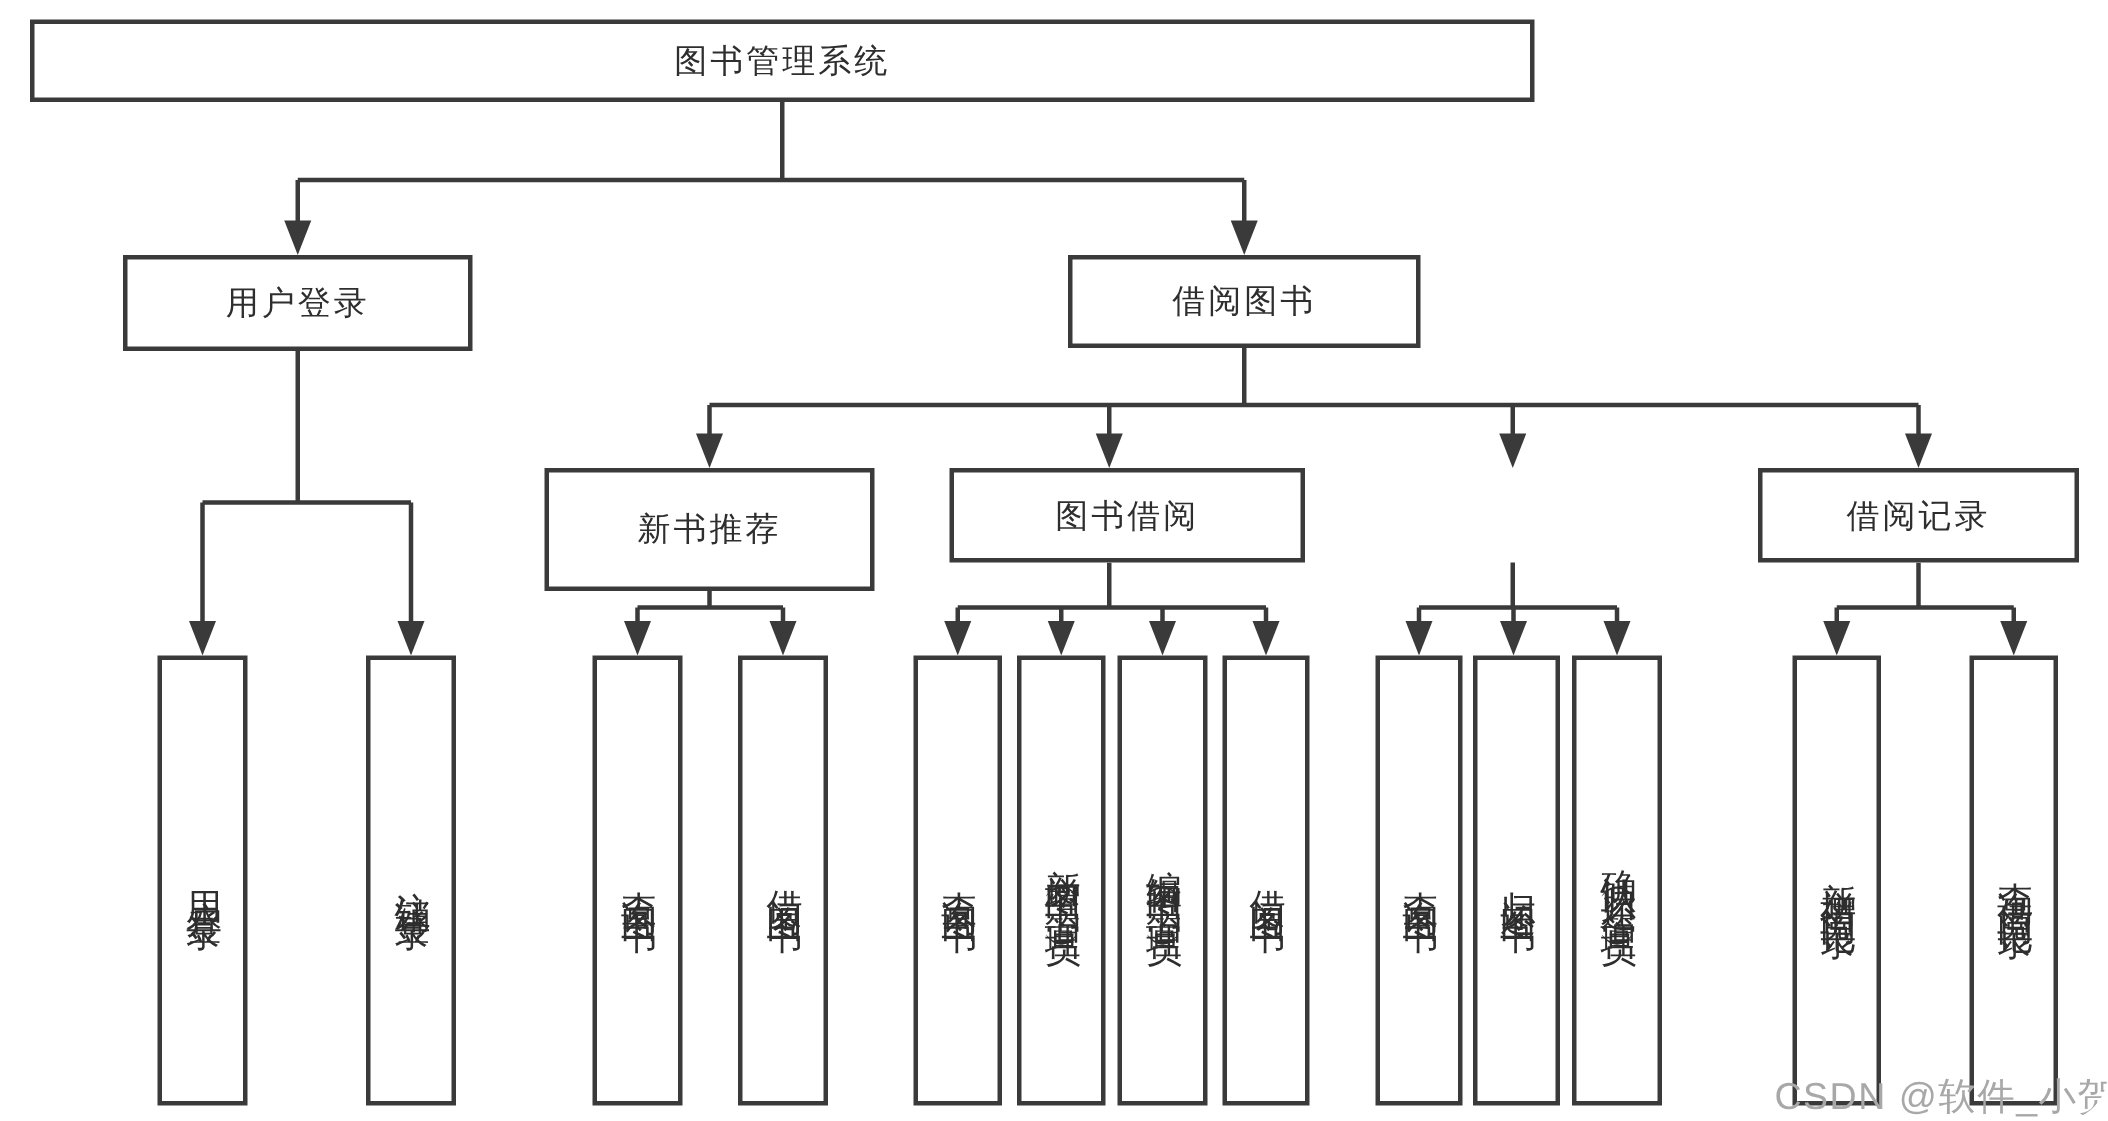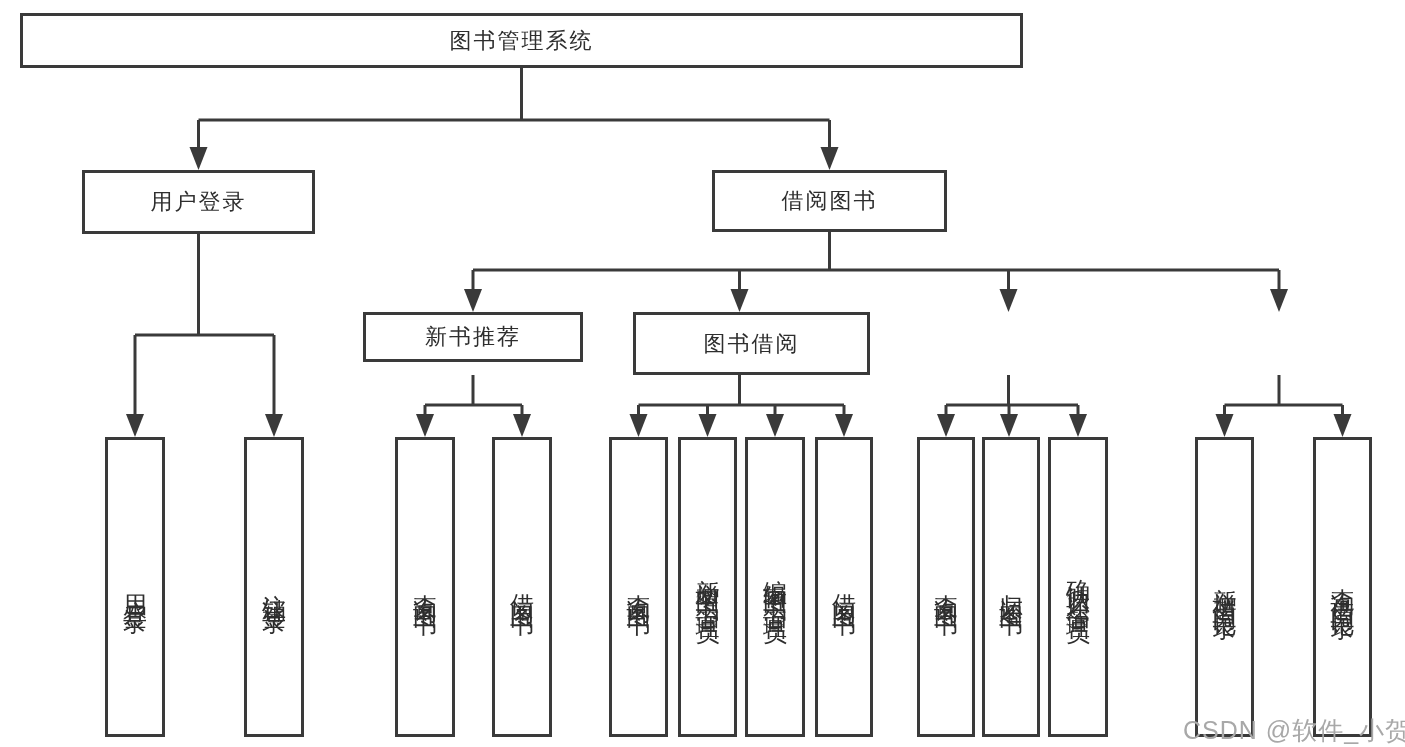--- a/index.html
+++ b/index.html
@@ -2,20 +2,21 @@
 <html><head>
 <meta charset="utf-8">
 <style>
   html,body{margin:0;padding:0;background:#ffffff;}
   .canvas{
     position:relative;
     width:1405px;height:747px;
     background:#ffffff;
     font-family:"Liberation Sans",sans-serif;
     overflow:hidden;
+    border-radius:31px;
   }
   .wires{position:absolute;left:0;top:0;z-index:1;}
   .wires path{stroke:#3a3a3a;stroke-width:3;fill:none;}
   .wires polygon{fill:#3a3a3a;stroke:none;}
   .box{
     position:absolute;
     box-sizing:border-box;
     border:3px solid #3a3a3a;
     background:#ffffff;
     display:flex;align-items:center;justify-content:center;
@@ -112,22 +113,23 @@
       <path d="M1342.5 405 V416"></path>
       <polygon points="1333.5,414 1351.5,414 1342.5,437"></polygon>
     </g>
   </svg>
 
   <div class="box h" style="left:20px;top:13px;width:1003px;height:55px">图书管理系统</div>
 
   <div class="box h" style="left:82px;top:170px;width:233px;height:64px">用户登录</div>
   <div class="box h" style="left:712px;top:170px;width:235px;height:62px">借阅图书</div>
 
-  <div class="box h" style="left:363px;top:312px;width:220px;height:50px">新书推荐</div>
+  <div class="box h" style="left:363px;top:312px;width:220px;height:82px">新书推荐</div>
   <div class="box h" style="left:633px;top:312px;width:237px;height:63px">图书借阅</div>
+  <div class="box h" style="left:1172px;top:312px;width:214px;height:63px">借阅记录</div>
 
   <div class="box v" style="left:105px;top:437px;width:60px;height:300px">用户登录</div>
   <div class="box v" style="left:244px;top:437px;width:60px;height:300px">注销登录</div>
 
   <div class="box v" style="left:395px;top:437px;width:60px;height:300px">查询图书</div>
   <div class="box v" style="left:492px;top:437px;width:60px;height:300px">借阅图书</div>
 
   <div class="box v" style="left:609px;top:437px;width:59px;height:300px">查询图书</div>
   <div class="box v" style="left:678px;top:437px;width:59px;height:300px">新增图书（管理员）</div>
   <div class="box v" style="left:745px;top:437px;width:60px;height:300px">编辑图书（管理员）</div>

